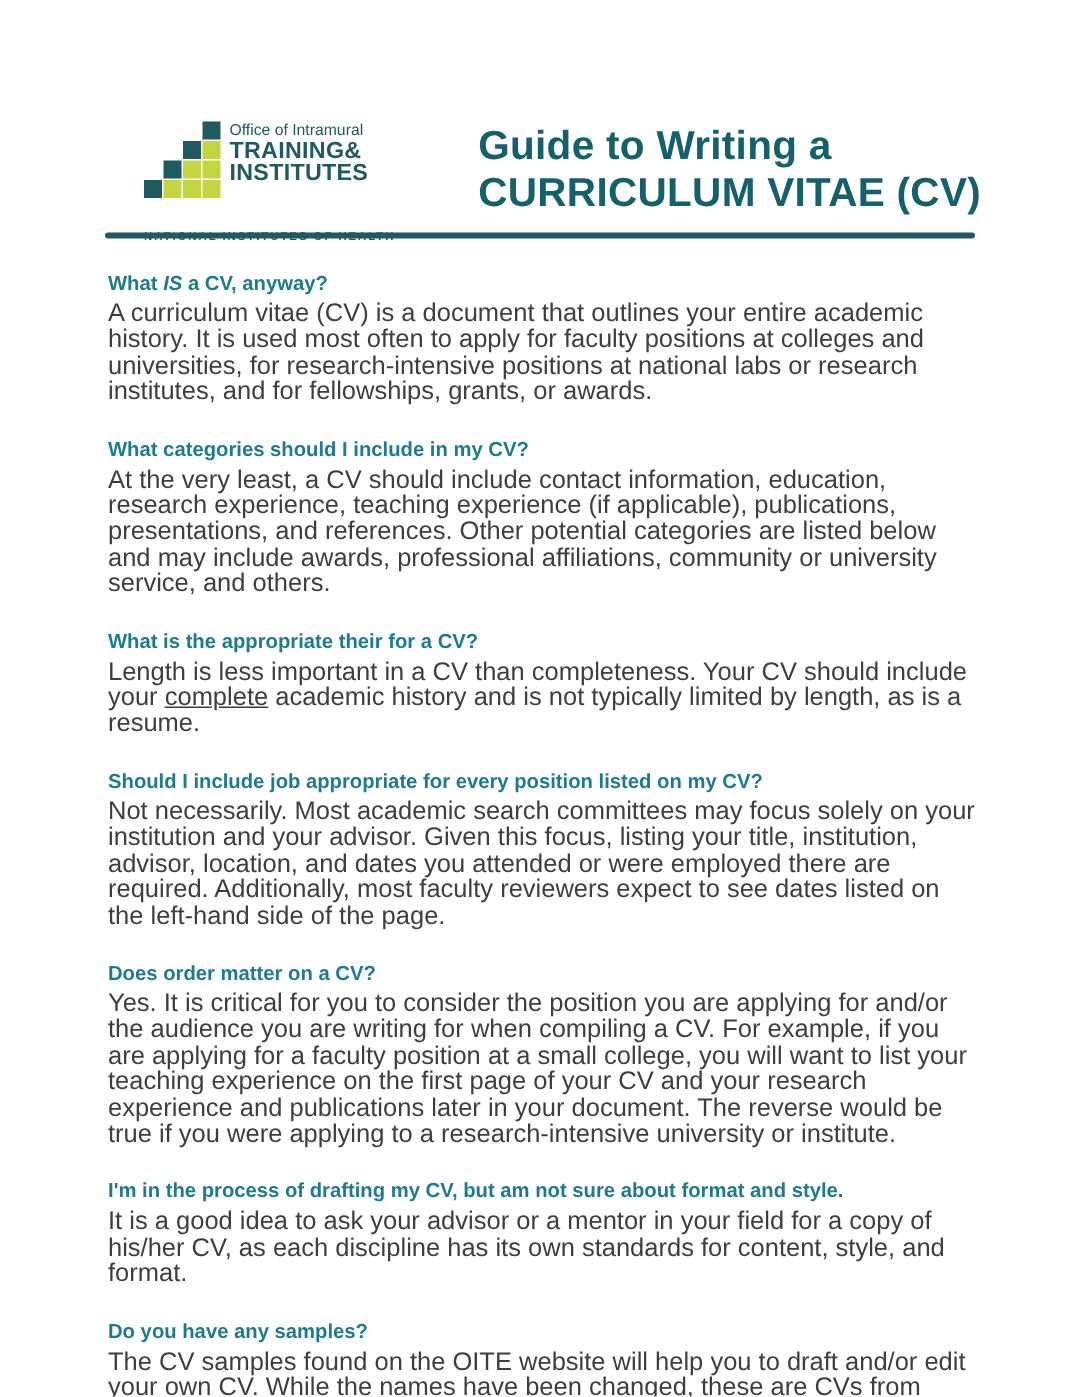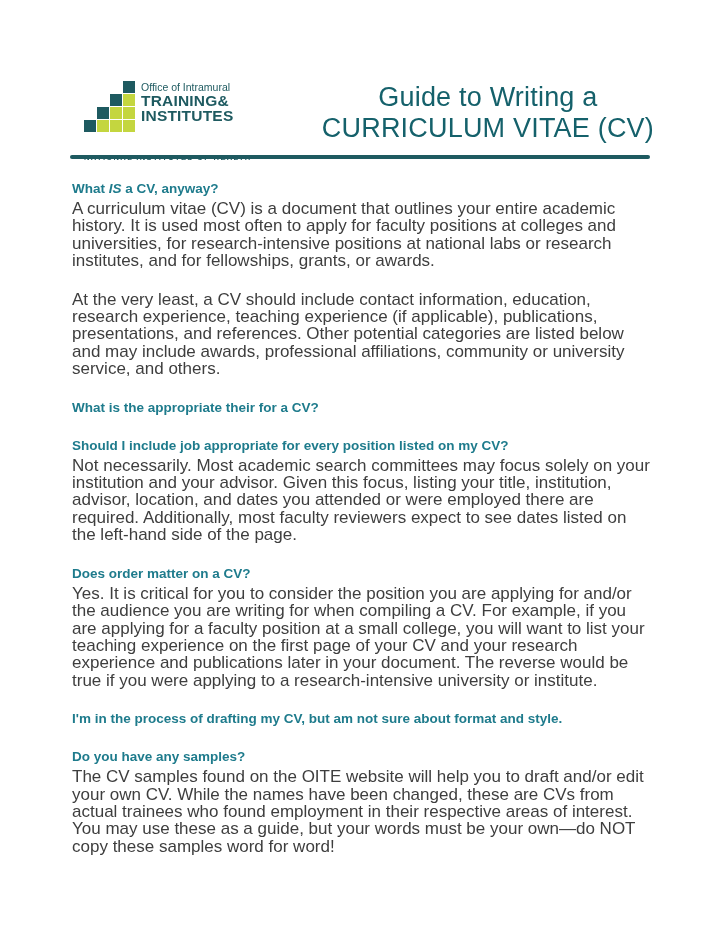--- a/index.html
+++ b/index.html
@@ -15,41 +15,41 @@
   body{
     width:720px;height:931px;
     background:var(--page-bg);
     font-family:"Liberation Sans", sans-serif;
     position:relative;
     overflow:hidden;
   }
 
   
   .logo-wrap{
-    position:absolute;left:84px;top:79px;
+    position:absolute;left:96px;top:79px;
   }
   .logo-row{display:flex;align-items:flex-start;}
   .stairs{display:flex;gap:1px;align-items:flex-end;height:53px;}
   .stairs .col{display:flex;flex-direction:column;gap:1px;justify-content:flex-end;}
   .sq{width:12px;height:12px;display:block;}
   .sq.d{background:var(--dark-teal);}
   .sq.l{background:var(--lime);}
   .logo-text{margin-left:6px;padding-top:2px;color:var(--dark-teal);}
   .logo-office{font-size:10.5px;line-height:12px;margin-bottom:1px;}
   .logo-name{font-size:15.5px;font-weight:bold;line-height:14.5px;letter-spacing:0.2px;}
   .logo-tagline{
     margin-top:21px;font-size:7.6px;letter-spacing:1.3px;
     color:var(--dark-teal);font-weight:bold;white-space:nowrap;
   }
 
   
   .doc-title{
     position:absolute;top:82px;right:66px;
-    text-align:center;color:var(--title-teal);
-    font-weight:normal;font-size:27px;line-height:31px;
+    text-align:left;color:var(--title-teal);
+    font-weight:bold;font-size:27px;line-height:31px;
     letter-spacing:0.2px;
     margin-left:19px;
   }
 
   
   .divider{
     position:absolute;left:70px;right:70px;top:155px;
     height:3.5px;background:var(--dark-teal);border-radius:2px;
   }
 
@@ -113,39 +113,42 @@
 <div class="divider"></div>
 
 <div class="content">
 
   <section class="faq-section">
     <h2><span>What </span><em>IS</em><span> a CV, anyway?</span></h2>
     <p>A curriculum vitae (CV) is a document that outlines your entire academic history. It is used most often to apply for faculty positions at colleges and universities, for research-intensive positions at national labs or research institutes, and for fellowships, grants, or awards.</p>
   </section>
 
   <section class="faq-section">
+    <h2>What categories should I include in my CV?</h2>
     <p>At the very least, a CV should include contact information, education, research experience, teaching experience (if applicable), publications, presentations, and references. Other potential categories are listed below and may include awards, professional affiliations, community or university service, and others.</p>
   </section>
 
   <section class="faq-section">
     <h2>What is the appropriate their for a CV?</h2>
+    <p><span>Length is less important in a CV than completeness. Your CV should include your </span><span class="u">complete</span><span> academic history and is not typically limited by length, as is a resume.</span></p>
   </section>
 
   <section class="faq-section">
     <h2>Should I include job appropriate for every position listed on my CV?</h2>
     <p>Not necessarily. Most academic search committees may focus solely on your institution and your advisor. Given this focus, listing your title, institution, advisor, location, and dates you attended or were employed there are required. Additionally, most faculty reviewers expect to see dates listed on the left-hand side of the page.</p>
   </section>
 
   <section class="faq-section">
     <h2>Does order matter on a CV?</h2>
     <p>Yes. It is critical for you to consider the position you are applying for and/or the audience you are writing for when compiling a CV. For example, if you are applying for a faculty position at a small college, you will want to list your teaching experience on the first page of your CV and your research experience and publications later in your document. The reverse would be true if you were applying to a research-intensive university or institute.</p>
   </section>
 
   <section class="faq-section">
     <h2>I'm in the process of drafting my CV, but am not sure about format and style.</h2>
+    <p>It is a good idea to ask your advisor or a mentor in your field for a copy of his/her CV, as each discipline has its own standards for content, style, and format.</p>
   </section>
 
   <section class="faq-section">
     <h2>Do you have any samples?</h2>
     <p>The CV samples found on the OITE website will help you to draft and/or edit your own CV. While the names have been changed, these are CVs from actual trainees who found employment in their respective areas of interest. You may use these as a guide, but your words must be your own—do NOT copy these samples word for word!</p>
   </section>
 
 </div>
 
 </body></html>

